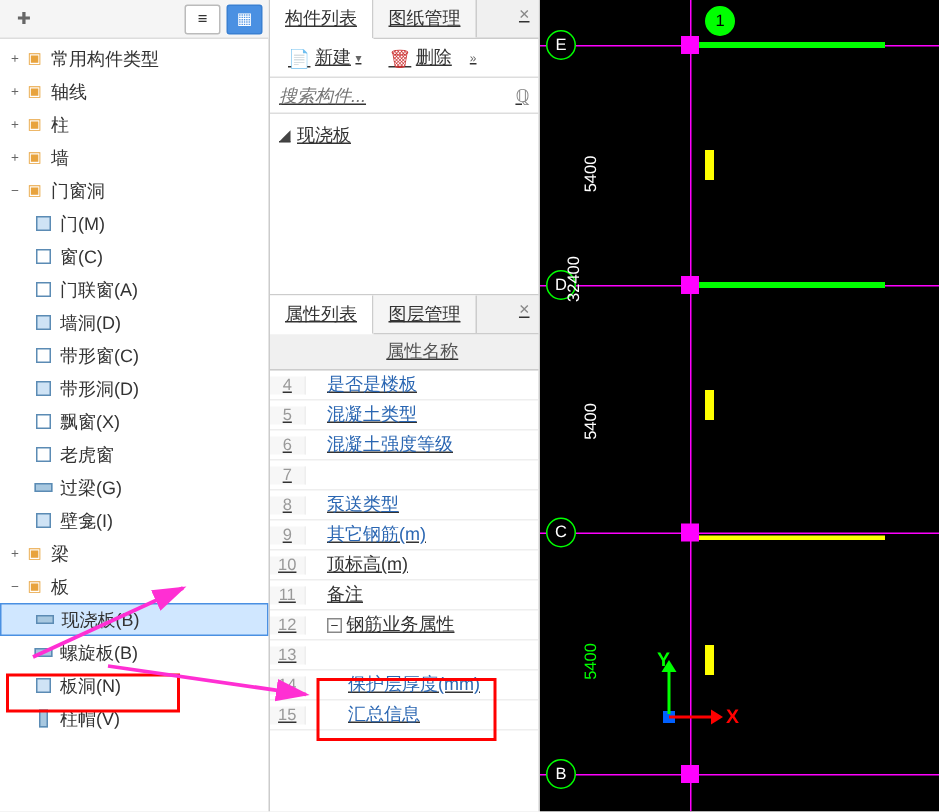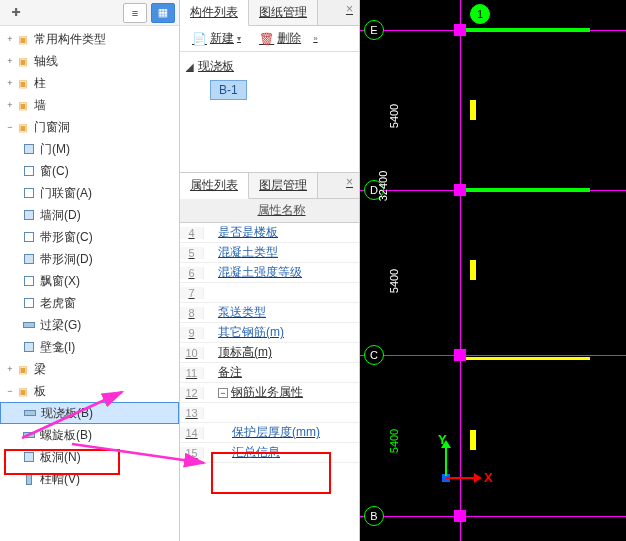--- a/index.html
+++ b/index.html
@@ -226,27 +226,28 @@
         <span style="color:#2a7">📄</span>
         <span>新建</span>
         <span class="drop-arrow">▾</span>
       </div>
       <div class="tb-btn">
         <span style="color:#c33">🗑</span>
         <span>删除</span>
       </div>
       <span class="drop-arrow">»</span>
     </div>
+    <div class="search-bar">
+      <input class="search-input" placeholder="搜索构件..." style="">
+      <span class="search-q">ℚ</span>
+    </div>
     <div class="comp-tree">
       <div class="comp-row">
         <span class="exp2">◢</span>
         <span>现浇板</span>
-      </div>
-      <div style="margin-top:4px">
-        <span class="comp-child">B-1</span>
       </div>
     </div>
 
     <div class="prop-panel">
       <div class="panel-tabs">
         <div class="panel-tab active">属性列表</div>
         <div class="panel-tab">图层管理</div>
         <div class="panel-close">×</div>
       </div>
       <div class="prop-header">

